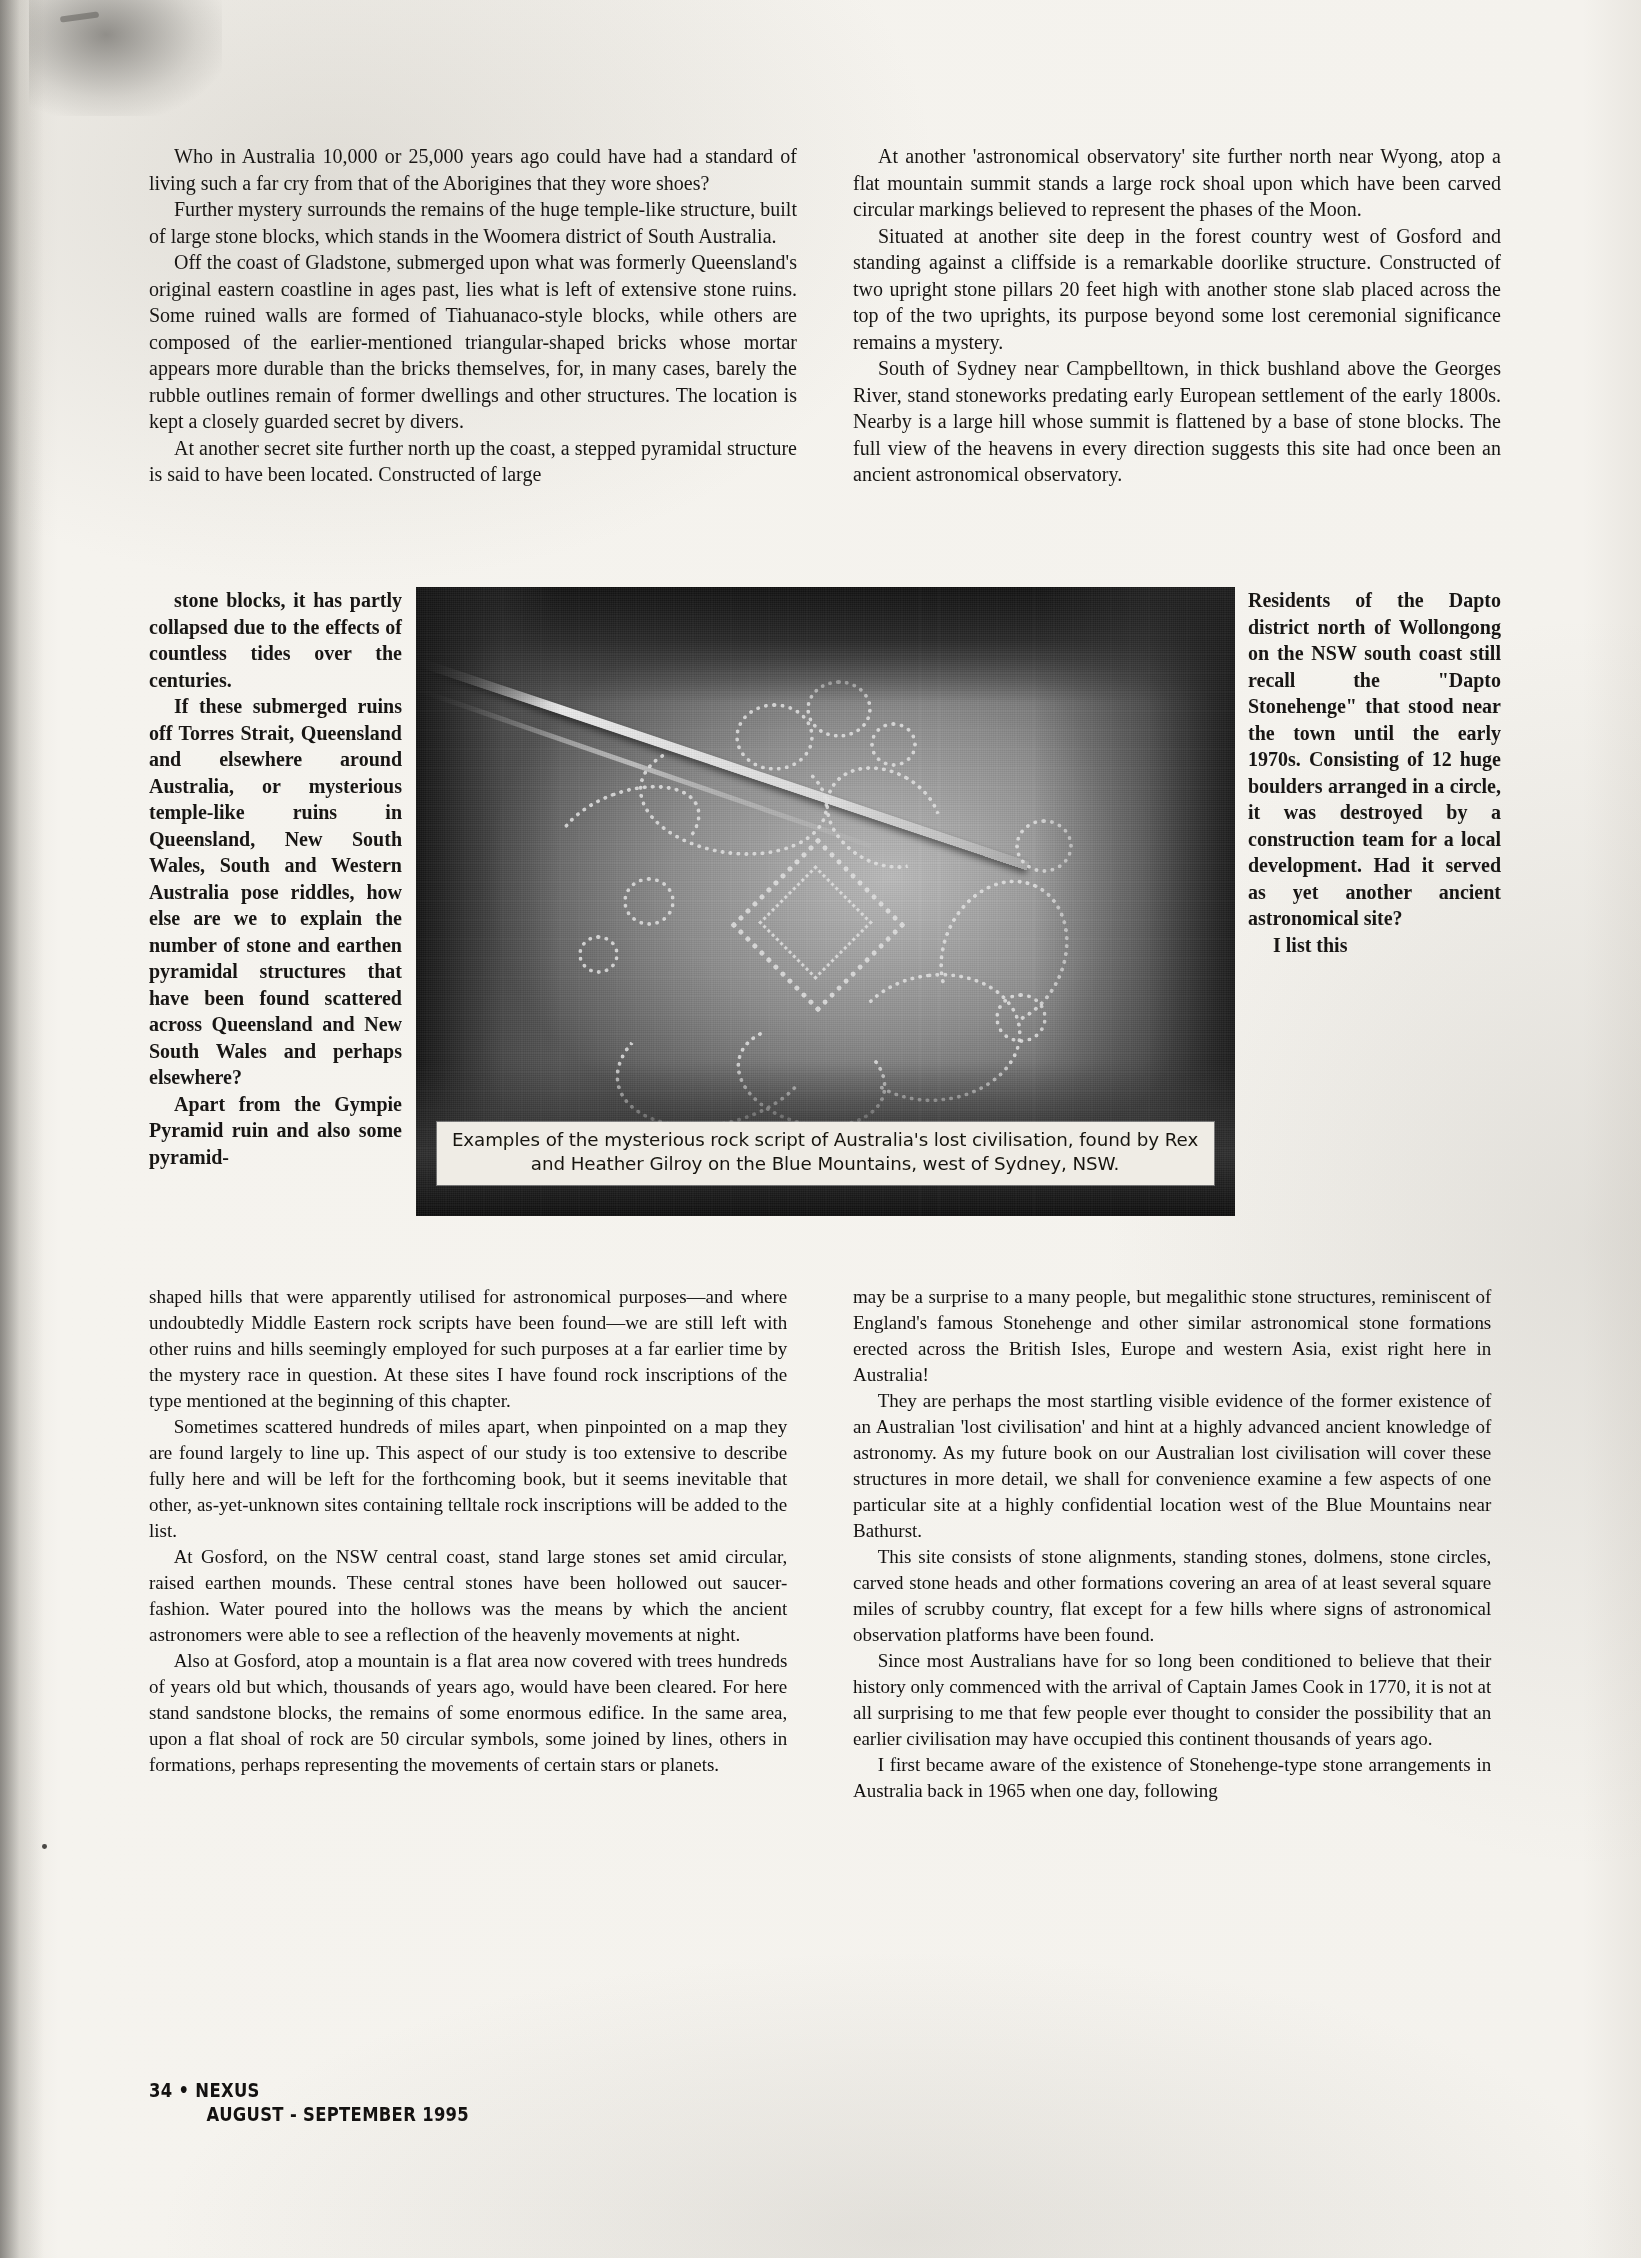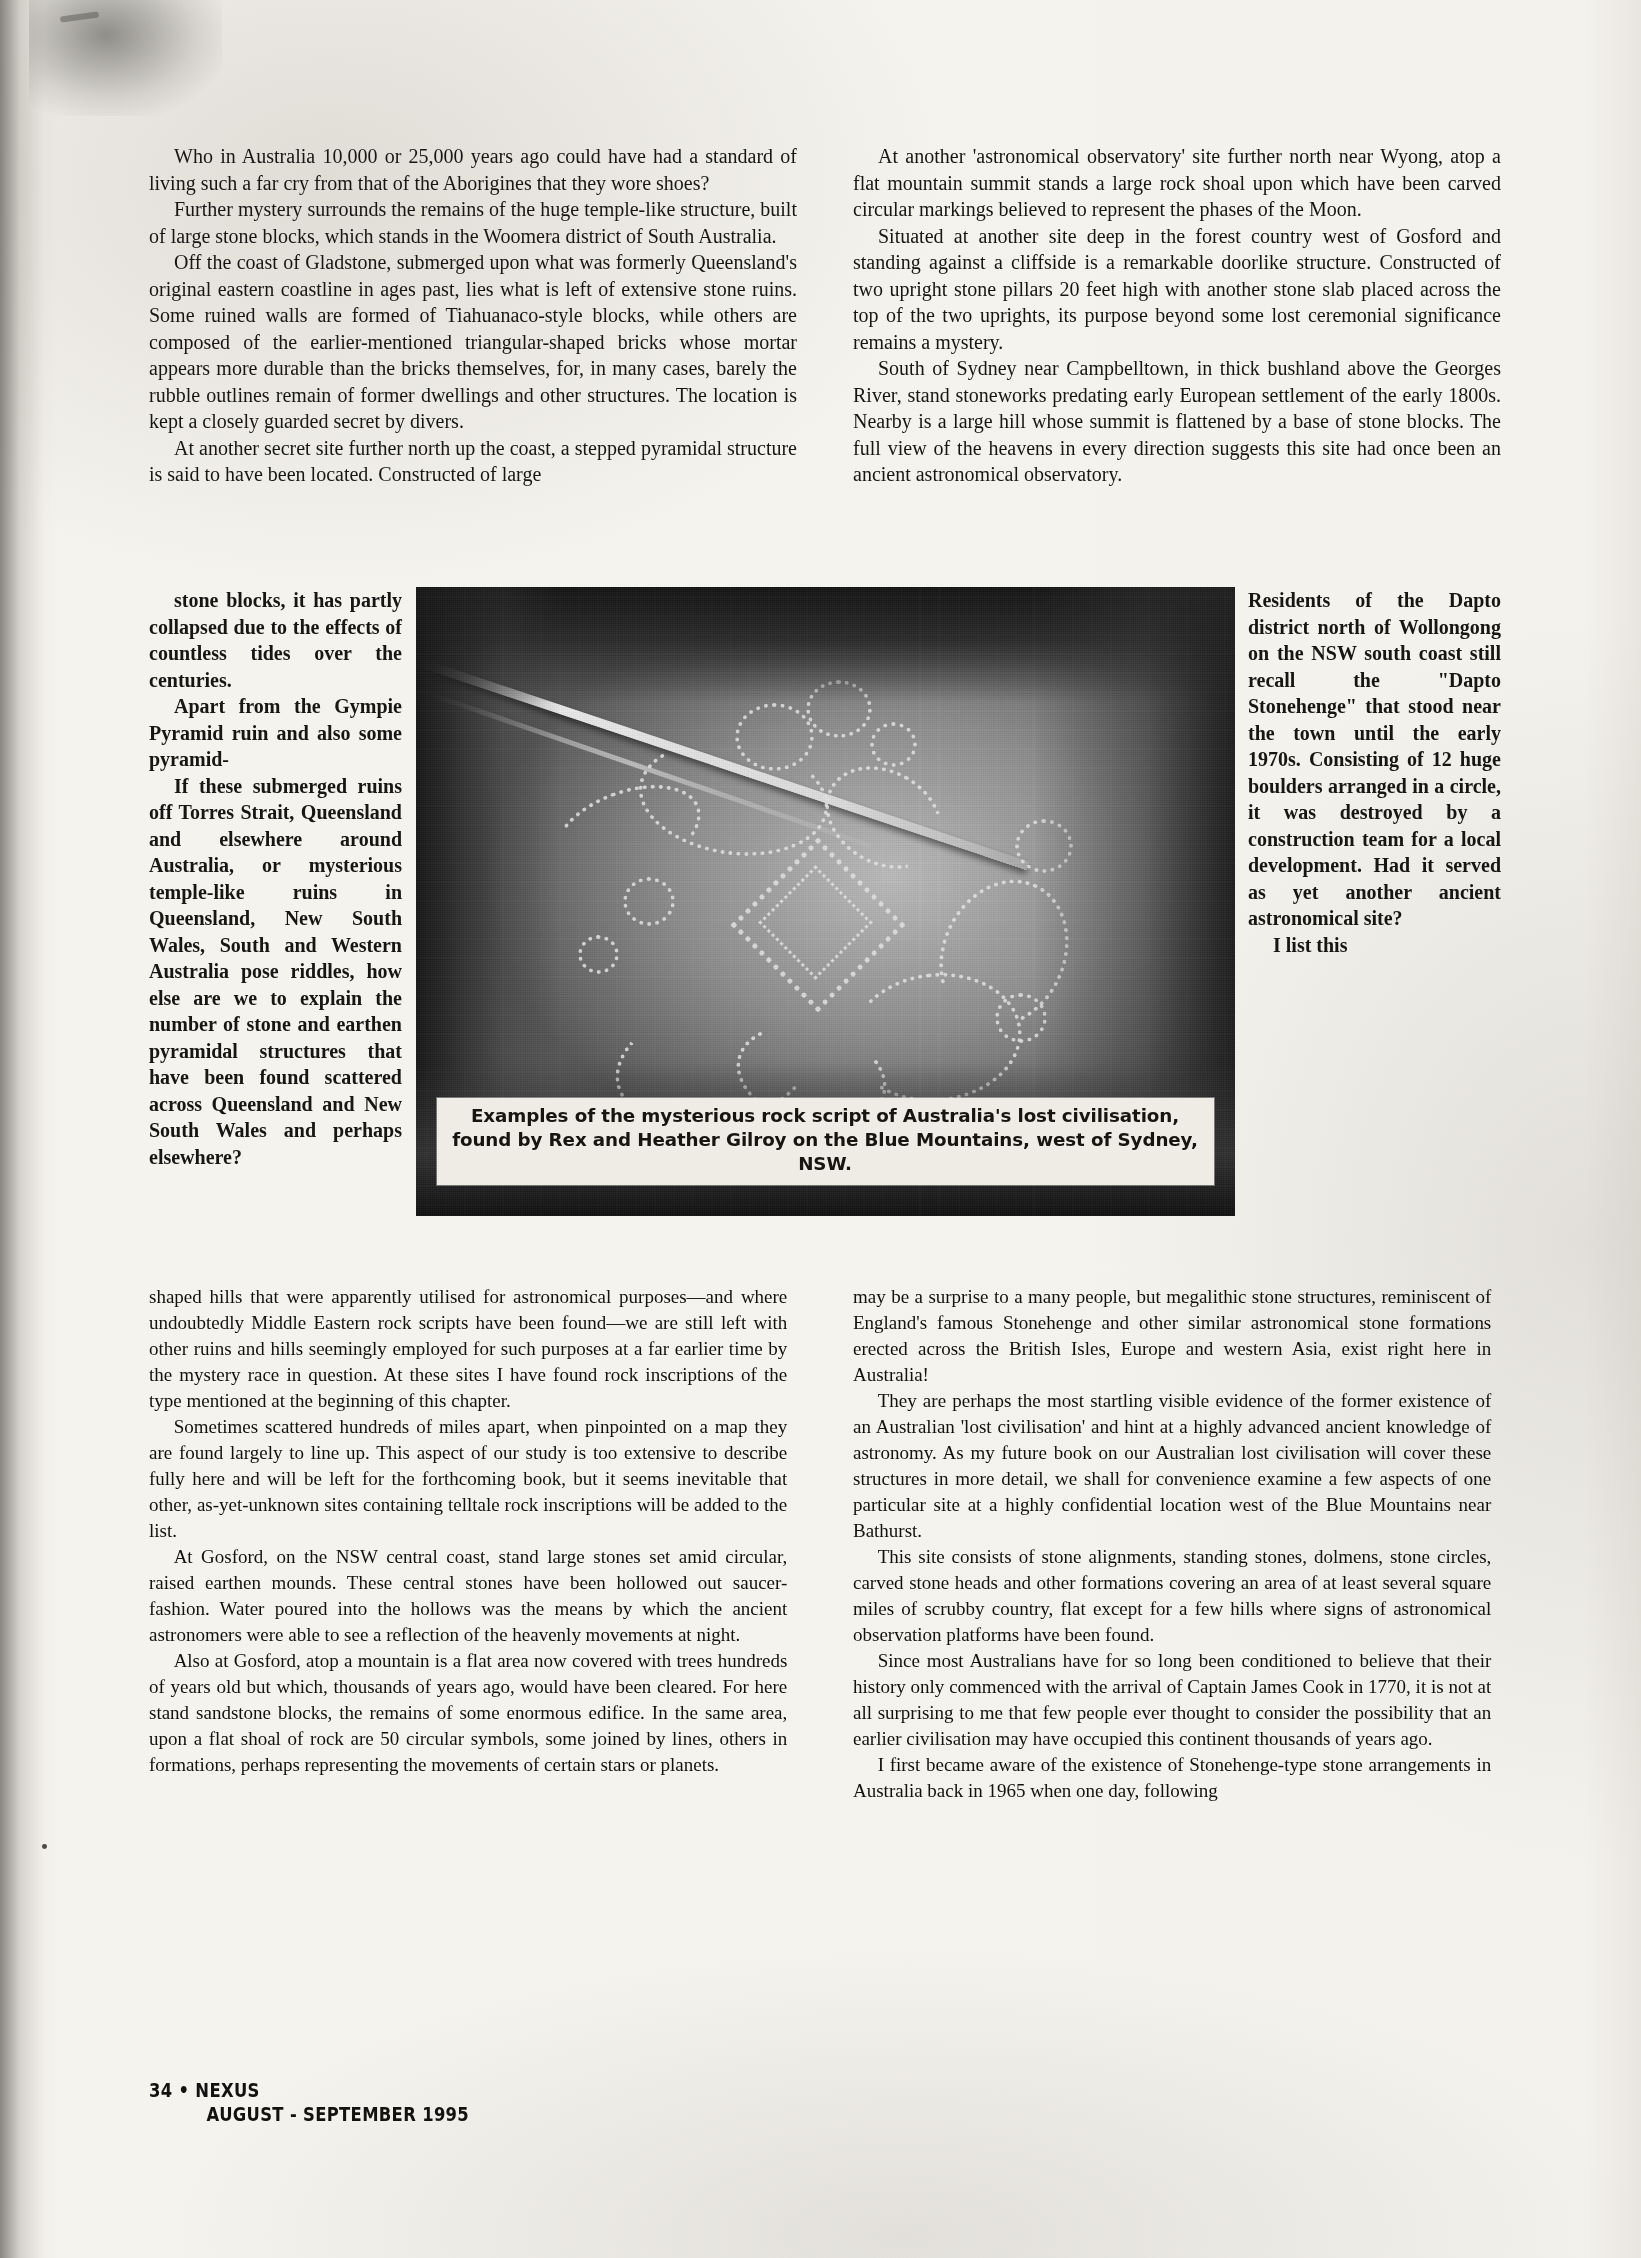--- a/index.html
+++ b/index.html
@@ -145,21 +145,20 @@
     background:#efece5;
     padding:6.8px 13.5px 8.7px;
     box-shadow:0 0 0 1px rgba(255,255,255,.35);
   }
   .caption p{
     font-family:"DejaVu Sans",sans-serif;
     font-size:18.3px;line-height:24px;
     text-align:center;text-indent:0;
     color:#17150f;
     letter-spacing:-0.1px;
-    font-weight:bold;
   }
 
   
   .cols-bottom{
     position:absolute;left:149px;top:1284px;width:1352px;
     display:flex;gap:56px;
   }
 
   
   .footer{
@@ -201,22 +200,22 @@
         <p>At another 'astronomical observatory' site further north near Wyong, atop a flat mountain summit stands a large rock shoal upon which have been carved circular markings believed to represent the phases of the Moon.</p>
         <p>Situated at another site deep in the forest country west of Gosford and standing against a cliffside is a remarkable doorlike structure. Constructed of two upright stone pillars 20 feet high with another stone slab placed across the top of the two uprights, its purpose beyond some lost ceremonial significance remains a mystery.</p>
         <p>South of Sydney near Campbelltown, in thick bushland above the Georges River, stand stoneworks predating early European settlement of the early 1800s. Nearby is a large hill whose summit is flattened by a base of stone blocks. The full view of the heavens in every direction suggests this site had once been an ancient astronomical observatory.</p>
       </div>
     </div>
 
     <div class="band">
 
       <div class="narrow">
         <p class="noind">stone blocks, it has partly collapsed due to the effects of countless tides over the centuries.</p>
+        <p>If these submerged ruins off Torres Strait, Queensland and elsewhere around Australia, or mysterious temple-like ruins in Queensland, New South Wales, South and Western Australia pose riddles, how else are we to explain the number of stone and earthen pyramidal structures that have been found scattered across Queensland and New South Wales and perhaps elsewhere?</p>
         <p>Apart from the Gympie Pyramid ruin and also some pyramid-</p>
-        <p>If these submerged ruins off Torres Strait, Queensland and elsewhere around Australia, or mysterious temple-like ruins in Queensland, New South Wales, South and Western Australia pose riddles, how else are we to explain the number of stone and earthen pyramidal structures that have been found scattered across Queensland and New South Wales and perhaps elsewhere?</p>
       </div>
 
       <div class="gap"></div>
 
       <div class="photo-wrap">
         <div class="photo">
           <div class="ph-base"></div>
           <div class="ridge"></div>
           <div class="ridge2"></div>
 

